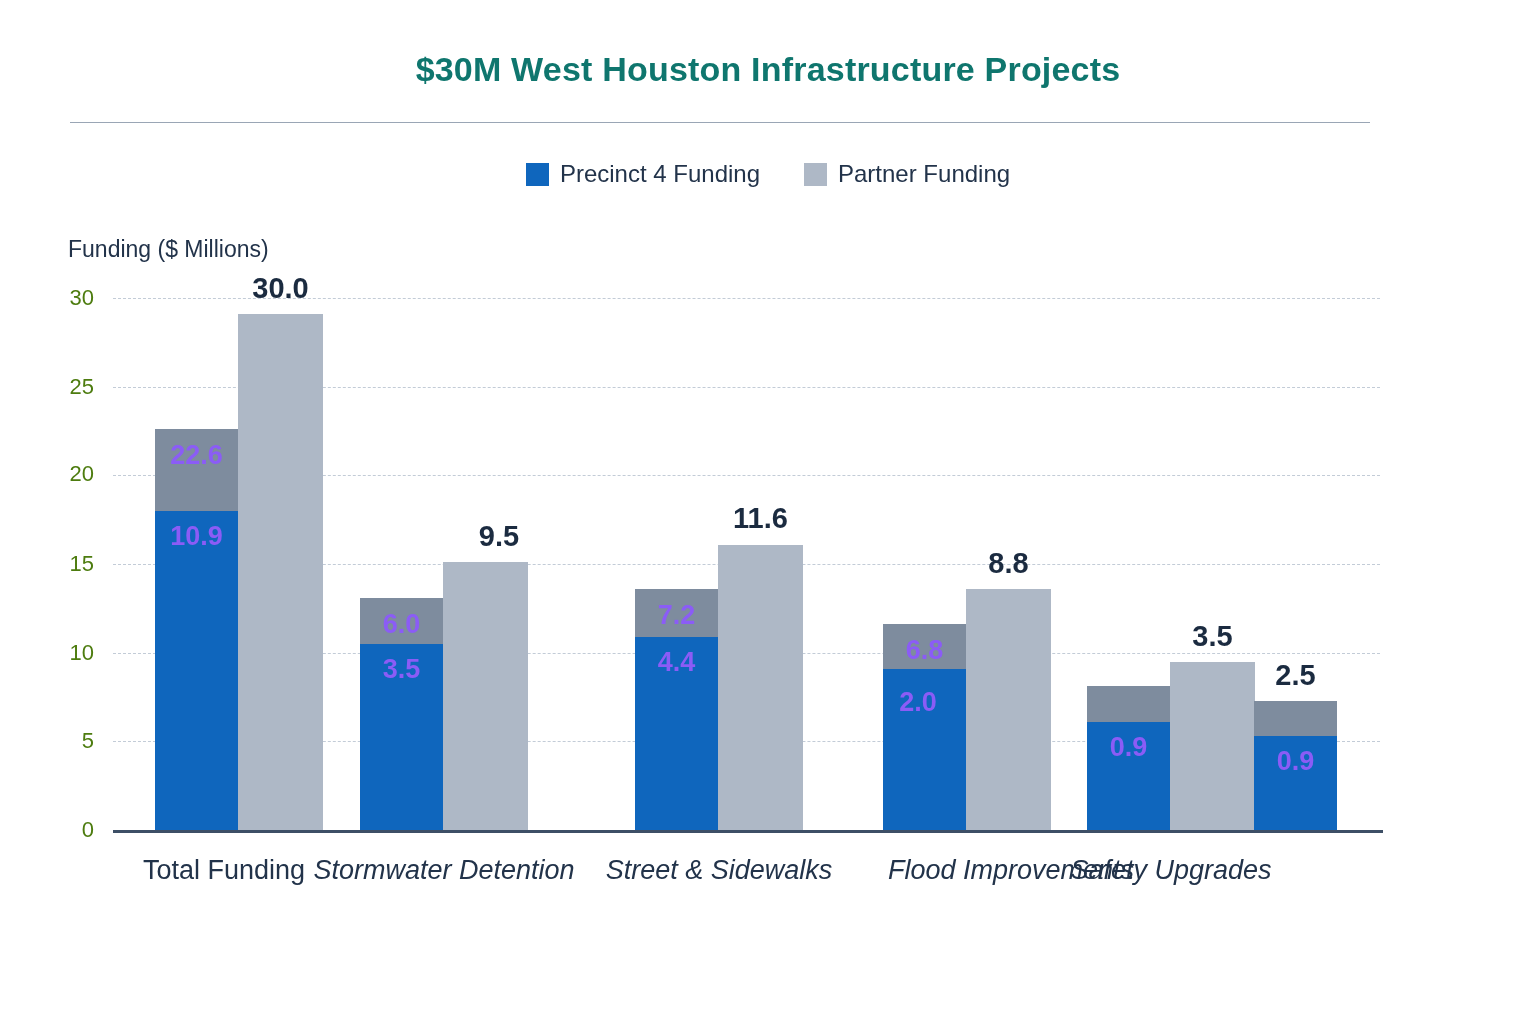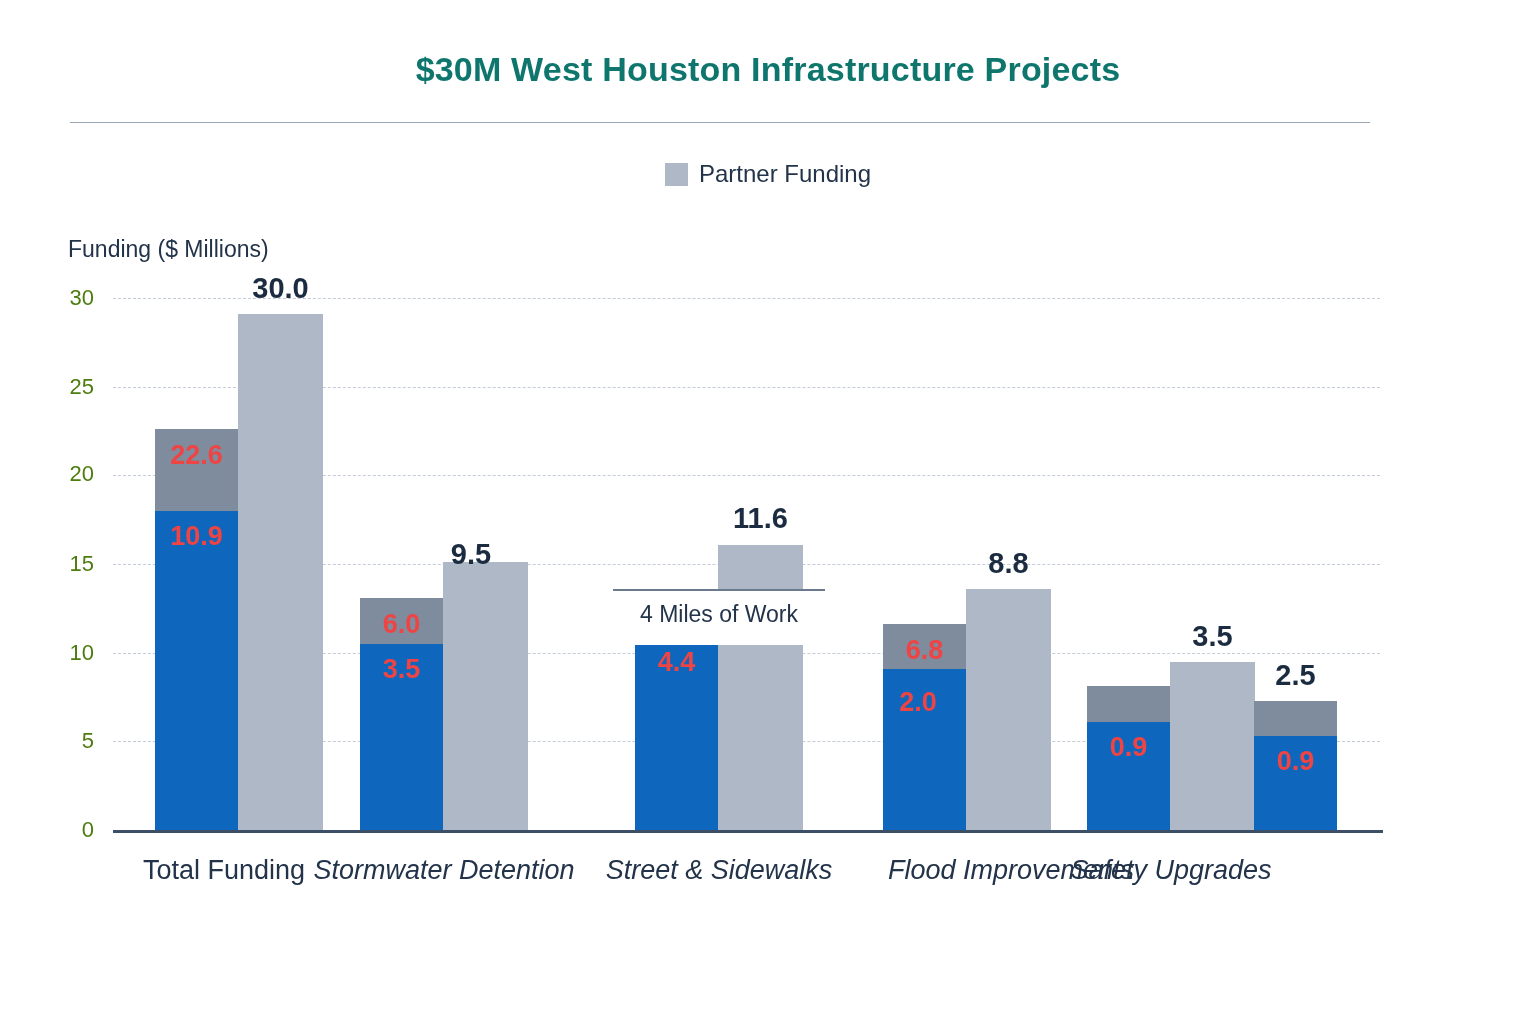--- a/index.html
+++ b/index.html
@@ -60,21 +60,21 @@
     background:#3d4f66;
   }
   
   .bar{position:absolute;bottom:0;}
   .seg-blue{position:absolute;left:0;width:100%;background:#0f66bd;}
   .seg-gray{position:absolute;left:0;width:100%;background:#7e8c9e;}
   .bar-partner{position:absolute;bottom:0;background:#aeb8c6;}
   .inbar-label{
     position:absolute;left:0;width:100%;
     text-align:center;
-    color:#ef4444;font-size:27px;font-weight:bold;
+    color:#8b5cf6;font-size:27px;font-weight:bold;
     white-space:nowrap;
   }
   .top-label{
     position:absolute;
     text-align:center;
     color:#1b2b40;font-size:29px;font-weight:bold;
     white-space:nowrap;
     transform:translateX(-50%);
   }
   
@@ -100,20 +100,24 @@
   .cat-label.italic{font-style:italic;}
 </style>
 </head>
 <body>
 
 <div id="title">$30M West Houston Infrastructure Projects</div>
 <div id="title-rule"></div>
 
 <div id="legend">
   <div class="legend-item">
+    <span class="legend-swatch" style="background:#0f66bd"></span>
+    <span class="legend-label">Precinct 4 Funding</span>
+  </div>
+  <div class="legend-item">
     <span class="legend-swatch" style="background:#aeb8c6"></span>
     <span class="legend-label">Partner Funding</span>
   </div>
 </div>
 
 <div id="axis-title">Funding ($ Millions)</div>
 
 <div id="yticks">
     <div class="ytick-label" style="top: 532px;">0</div>
     <div class="ytick-label" style="top: 443.333px;">5</div>
@@ -138,21 +142,21 @@
     <div class="inbar-label" style="left: 42px; width: 83px; top: 222.8px;">10.9</div>
     <div class="inbar-label" style="left: 42px; width: 83px; top: 142.227px;">22.6</div>
     <div class="top-label" style="left: 167.5px; top: -26.04px;">30.0</div>
     <div class="bar-partner" style="left: 330px; width: 85px; height: 267.773px;"></div>
     <div class="bar" style="left: 247px; width: 83px; height: 232.307px;">
       <div class="seg-blue" style="bottom: 0px; height: 186.2px;"></div>
       <div class="seg-gray" style="bottom: 186.2px; height: 46.1067px;"></div>
     </div>
     <div class="inbar-label" style="left: 247px; width: 83px; top: 355.8px;">3.5</div>
     <div class="inbar-label" style="left: 247px; width: 83px; top: 310.693px;">6.0</div>
-    <div class="top-label" style="left: 358px; top: 222.227px; margin-top: 18px;">9.5</div>
+    <div class="top-label" style="left: 386px; top: 222.227px;">9.5</div>
     <div class="bar-partner" style="left: 605px; width: 85px; height: 285.507px;"></div>
     <div class="bar" style="left: 522px; width: 83px; height: 241.173px;">
       <div class="seg-blue" style="bottom: 0px; height: 193.293px;"></div>
       <div class="seg-gray" style="bottom: 193.293px; height: 47.88px;"></div>
     </div>
     <div class="inbar-label" style="left: 522px; width: 83px; top: 348.707px;">4.4</div>
     <div class="inbar-label" style="left: 522px; width: 83px; top: 301.827px;">7.2</div>
     <div class="top-label" style="left: 647.5px; top: 204.493px;">11.6</div>
     <div class="bar-partner" style="left: 853px; width: 85px; height: 241.173px;"></div>
     <div class="bar" style="left: 770px; width: 83px; height: 205.707px;">
@@ -168,24 +172,20 @@
       <div class="seg-gray" style="bottom: 108.173px; height: 35.4667px;"></div>
     </div>
     <div class="inbar-label" style="left: 974px; width: 83px; top: 433.827px;">0.9</div>
     <div class="top-label" style="left: 1099.5px; top: 321.533px;">3.5</div>
     <div class="bar" style="left: 1141px; width: 83px; height: 129.453px;">
       <div class="seg-blue" style="bottom: 0px; height: 93.9867px;"></div>
       <div class="seg-gray" style="bottom: 93.9867px; height: 35.4667px;"></div>
     </div>
     <div class="inbar-label" style="left: 1141px; width: 83px; top: 448.013px;">0.9</div>
     <div class="top-label" style="left: 1182.5px; top: 360.547px;">2.5</div>
-    <div id="annotation" style="left: 500px; width: 212px; top: 290.827px; height: 56px;">
-      <div id="annotation-rule"></div>
-      <div id="annotation-text">4 Miles of Work</div>
-    </div>
   </div>
 <div id="xaxis-line"></div>
 
 <div class="cat-label" style="left: 224px;">Total Funding</div>
 <div class="cat-label italic" style="left: 444px;">Stormwater Detention</div>
 <div class="cat-label italic" style="left: 719px;">Street &amp; Sidewalks</div>
 <div class="cat-label italic" style="left: 967px; margin-left: 44px;">Flood Improvements</div>
 <div class="cat-label italic" style="left: 1171px;">Safety Upgrades</div>
 
 </body></html>

